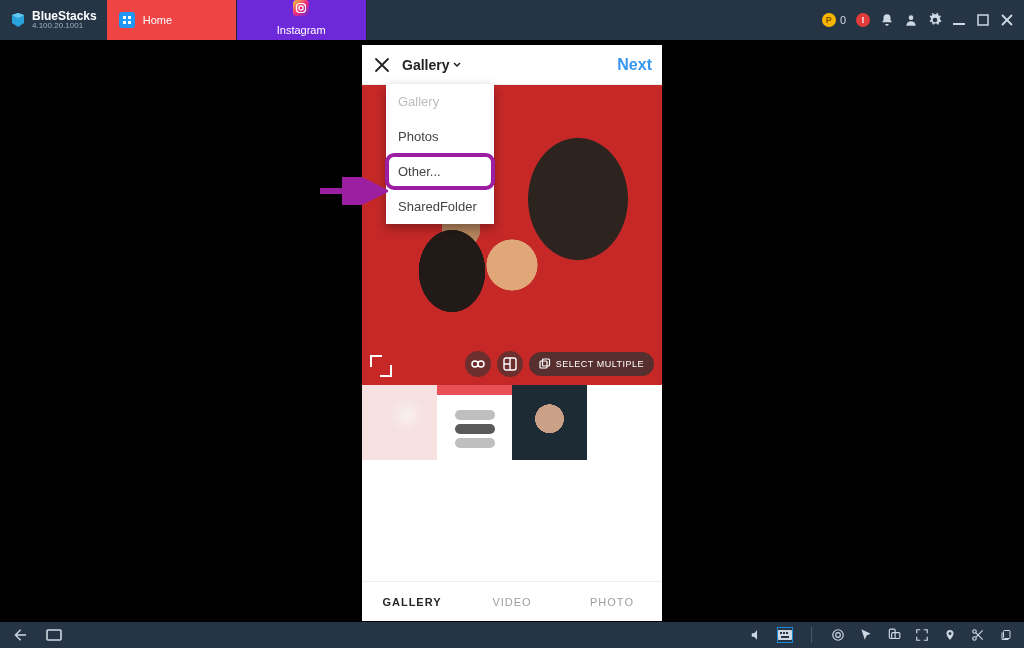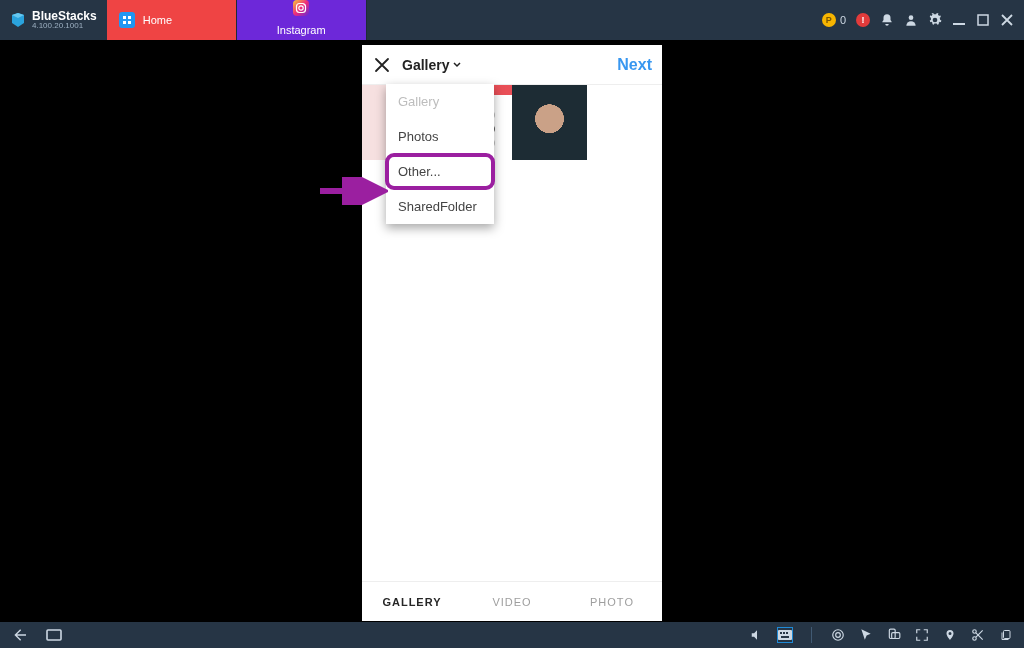--- a/index.html
+++ b/index.html
@@ -174,20 +174,44 @@
         </span>
       <span class="title">
         <span>Gallery</span>
         <svg width="8" height="8" viewBox="0 0 8 8">
             <path d="M1 2l3 3 3-3" stroke="#222" stroke-width="1.5" fill="none"></path>
           </svg>
       </span>
       <span class="next">Next</span>
     </div>
 
+    <div class="preview">
+      <div class="img"></div>
+      <div class="corners"></div>
+      <div class="ctrls">
+        <span class="circ">
+            <svg width="16" height="10" viewBox="0 0 16 10">
+              <path d="M2 5a3 3 0 016 0 3 3 0 016 0 3 3 0 01-6 0 3 3 0 01-6 0z" fill="none" stroke="#fff" stroke-width="1.5"></path>
+            </svg>
+          </span>
+        <span class="circ">
+            <svg width="14" height="14" viewBox="0 0 14 14">
+              <rect x="1" y="1" width="12" height="12" rx="2" fill="none" stroke="#fff" stroke-width="1.4"></rect>
+              <path d="M7 1v12M1 7h6" stroke="#fff" stroke-width="1.4"></path>
+            </svg>
+          </span>
+        <span class="pill">
+          <svg width="12" height="12" viewBox="0 0 12 12">
+              <rect x="1" y="3" width="7" height="7" rx="1" fill="none" stroke="#fff" stroke-width="1.2"></rect>
+              <rect x="3.5" y="1" width="7" height="7" rx="1" fill="none" stroke="#fff" stroke-width="1.2"></rect>
+            </svg>
+          <span>SELECT MULTIPLE</span>
+        </span>
+      </div>
+    </div>
 
     <div class="thumbs">
       <div class="th sel"></div>
       <div class="th app"></div>
       <div class="th face"></div>
     </div>
 
     <div class="tabs">
       <div class="t active">GALLERY</div>
       <div class="t">VIDEO</div>

